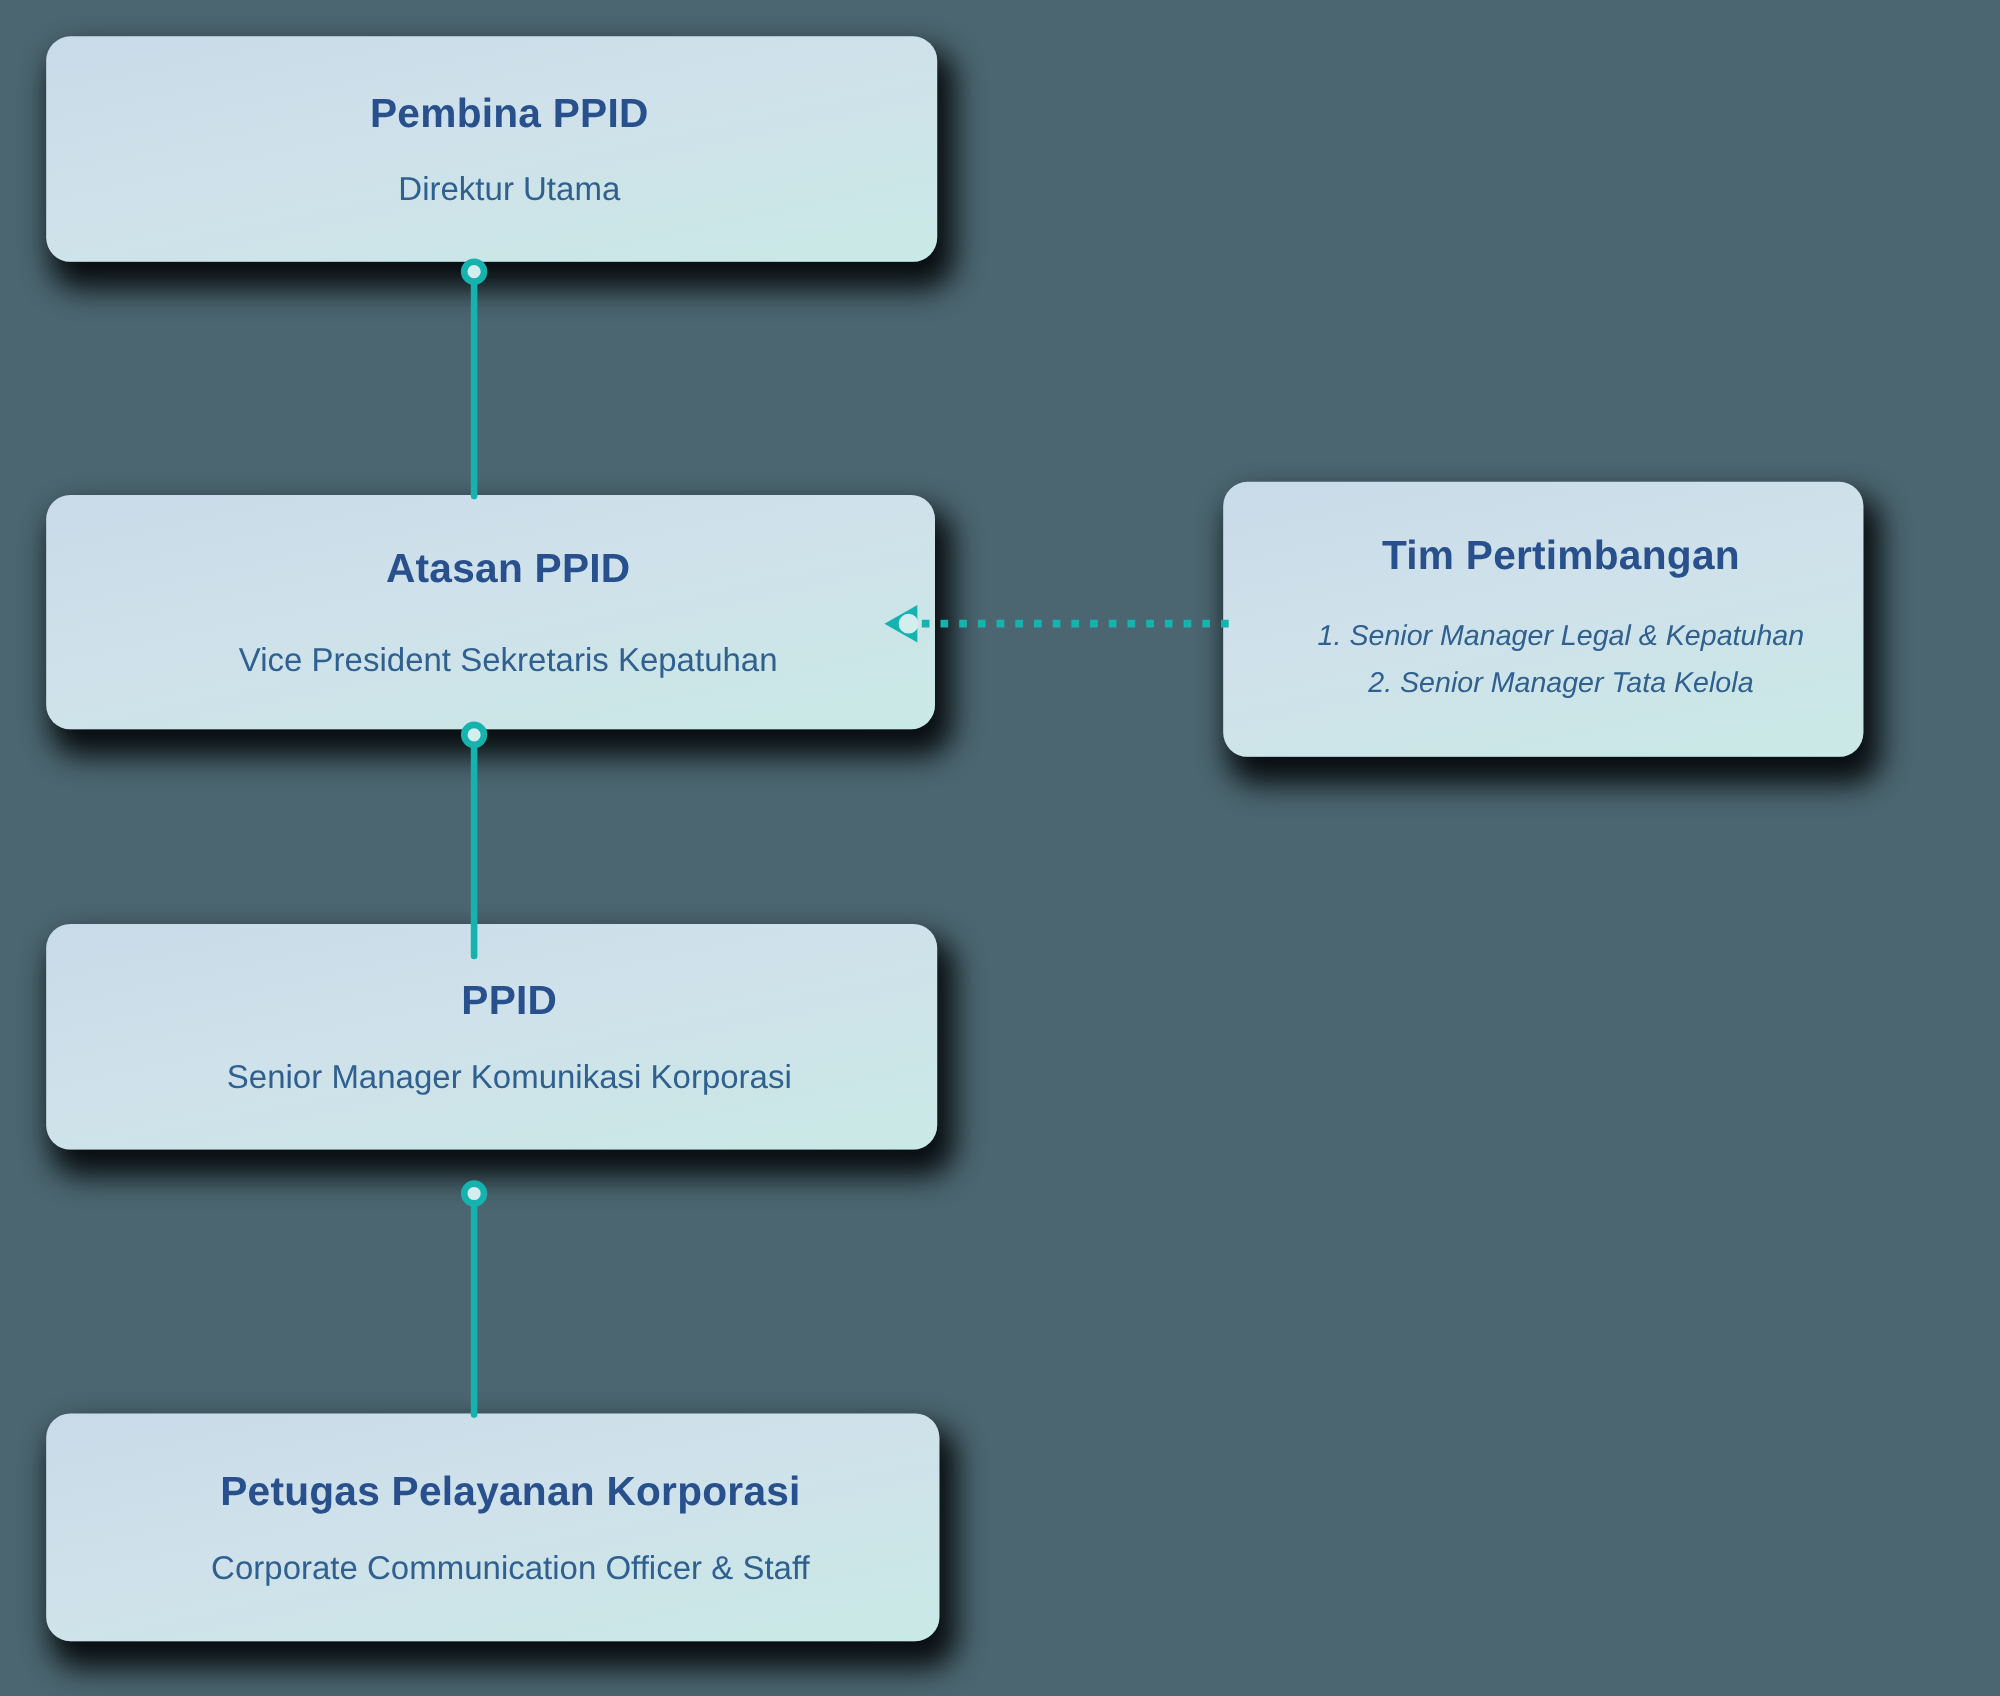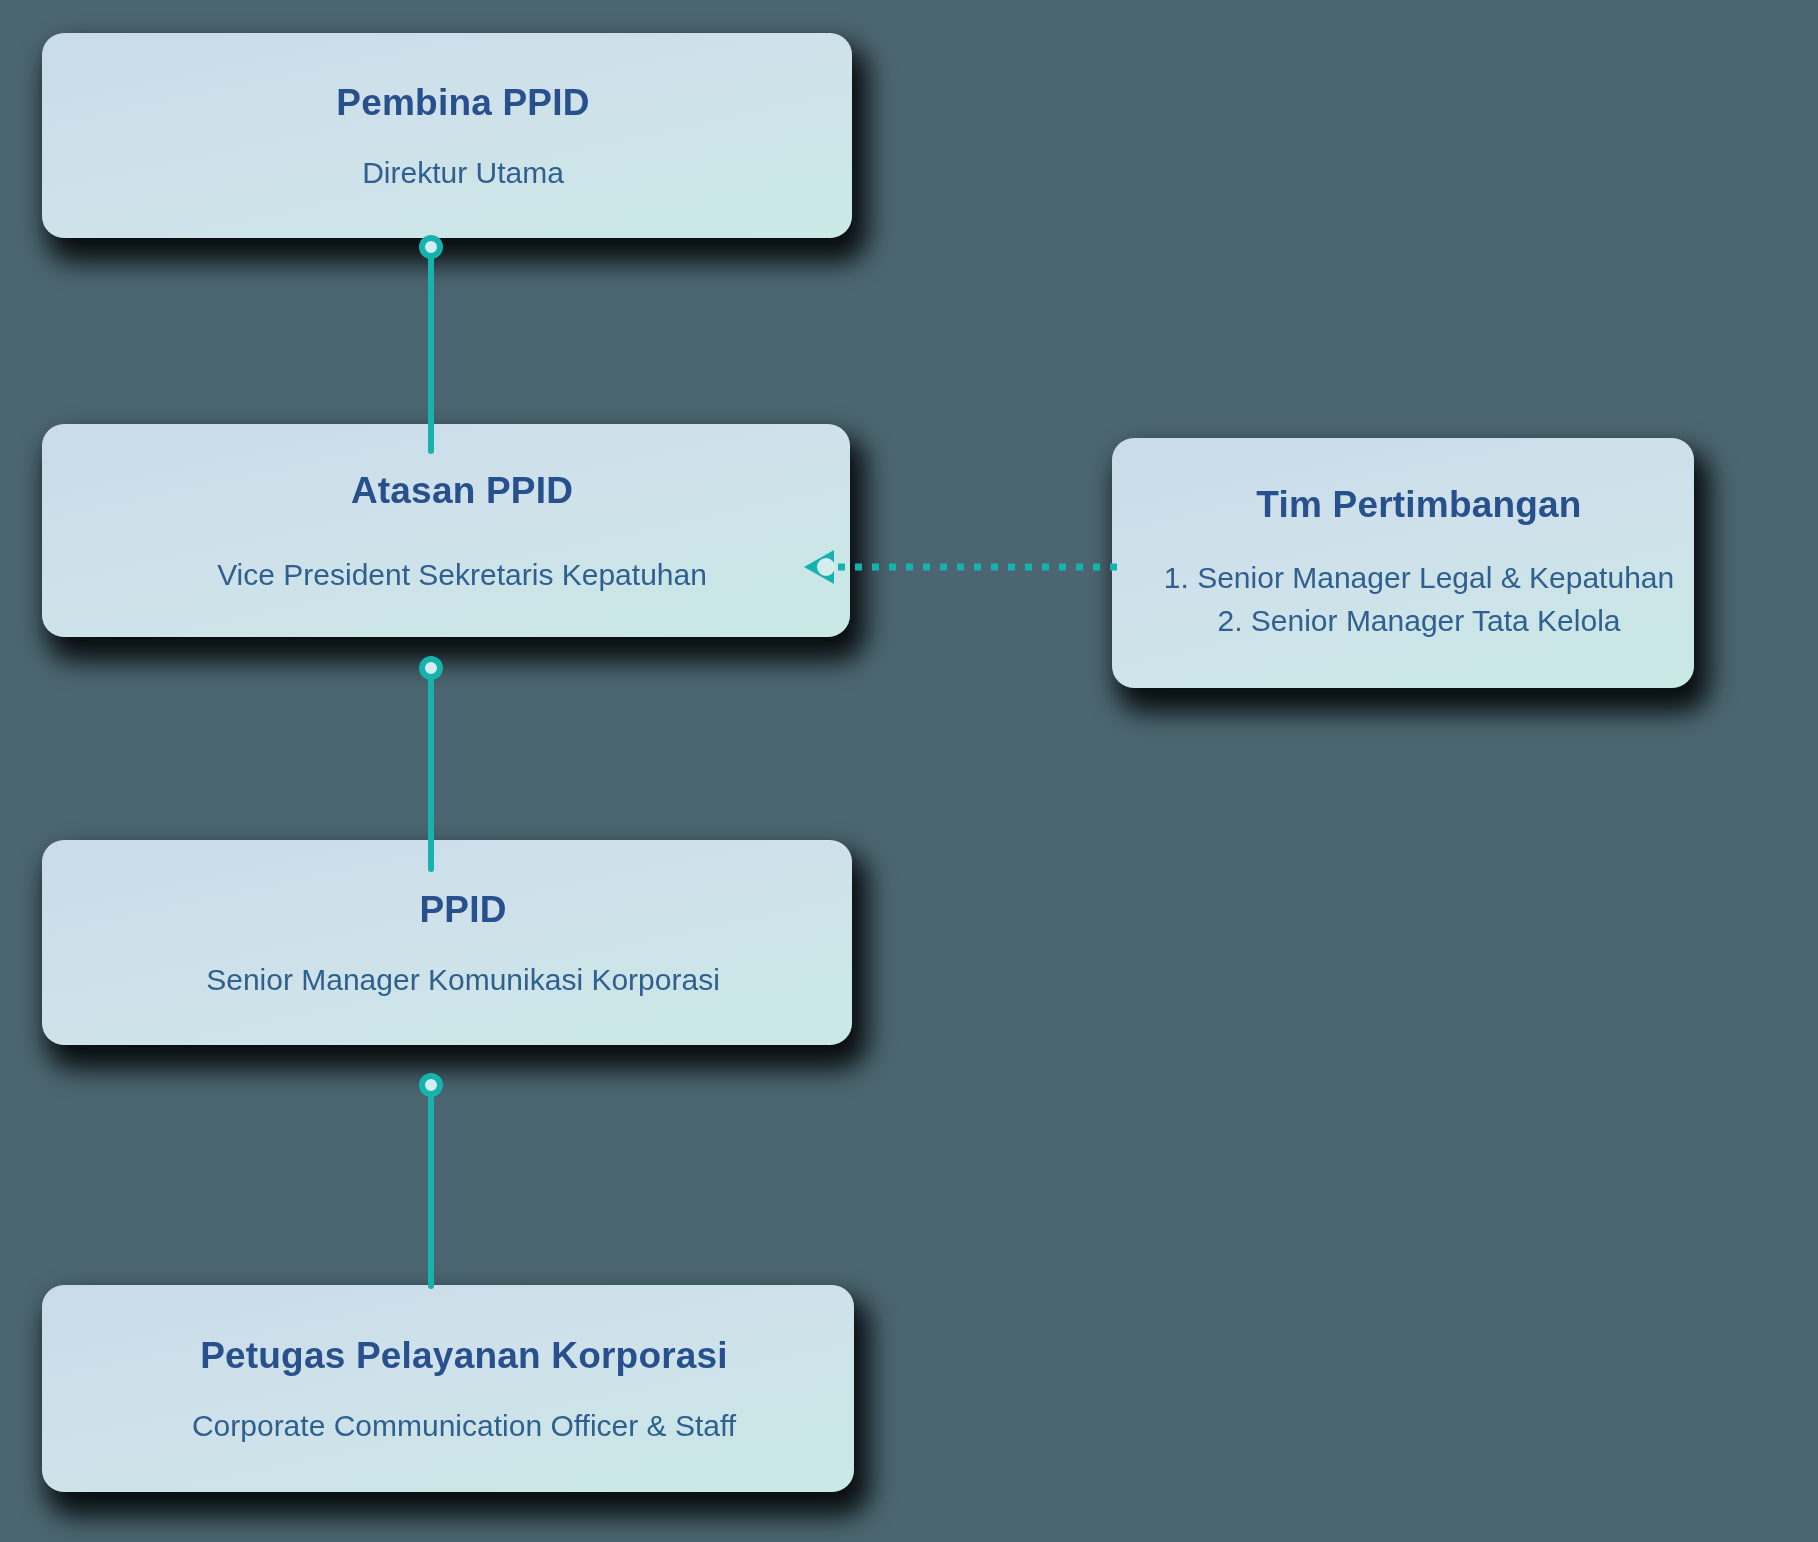--- a/index.html
+++ b/index.html
@@ -37,29 +37,30 @@
     color: #27508d;
     letter-spacing: 0.2px;
   }
   .card-sub {
     font-size: 30px;
     font-weight: 400;
     color: #2f608f;
     margin-top: 32px;
   }
   .member-line {
-    font-size: 30px;
+    font-size: 26px;
     font-weight: 400;
     color: #2f608f;
     line-height: 43px;
+    font-style: italic;
   }
   .members { margin-top: 30px; }
 
   .card-pembina { left: 42px;   top: 33px;   width: 778px; height: 205px; }
-  .card-atasan  { left: 42px;   top: 424px;  width: 776px; height: 213px; gap: 14px; }
+  .card-atasan  { left: 42px;   top: 450px;  width: 776px; height: 213px; gap: 14px; }
   .card-ppid    { left: 42px;   top: 840px;  width: 778px; height: 205px; }
   .card-petugas { left: 42px;   top: 1285px; width: 780px; height: 207px; }
   .card-tim     { left: 1112px; top: 438px;  width: 550px; height: 250px; }
 
   
   .vline {
     position: absolute;
     width: 6px;
     background: #16b3ae;
     border-radius: 3px;

